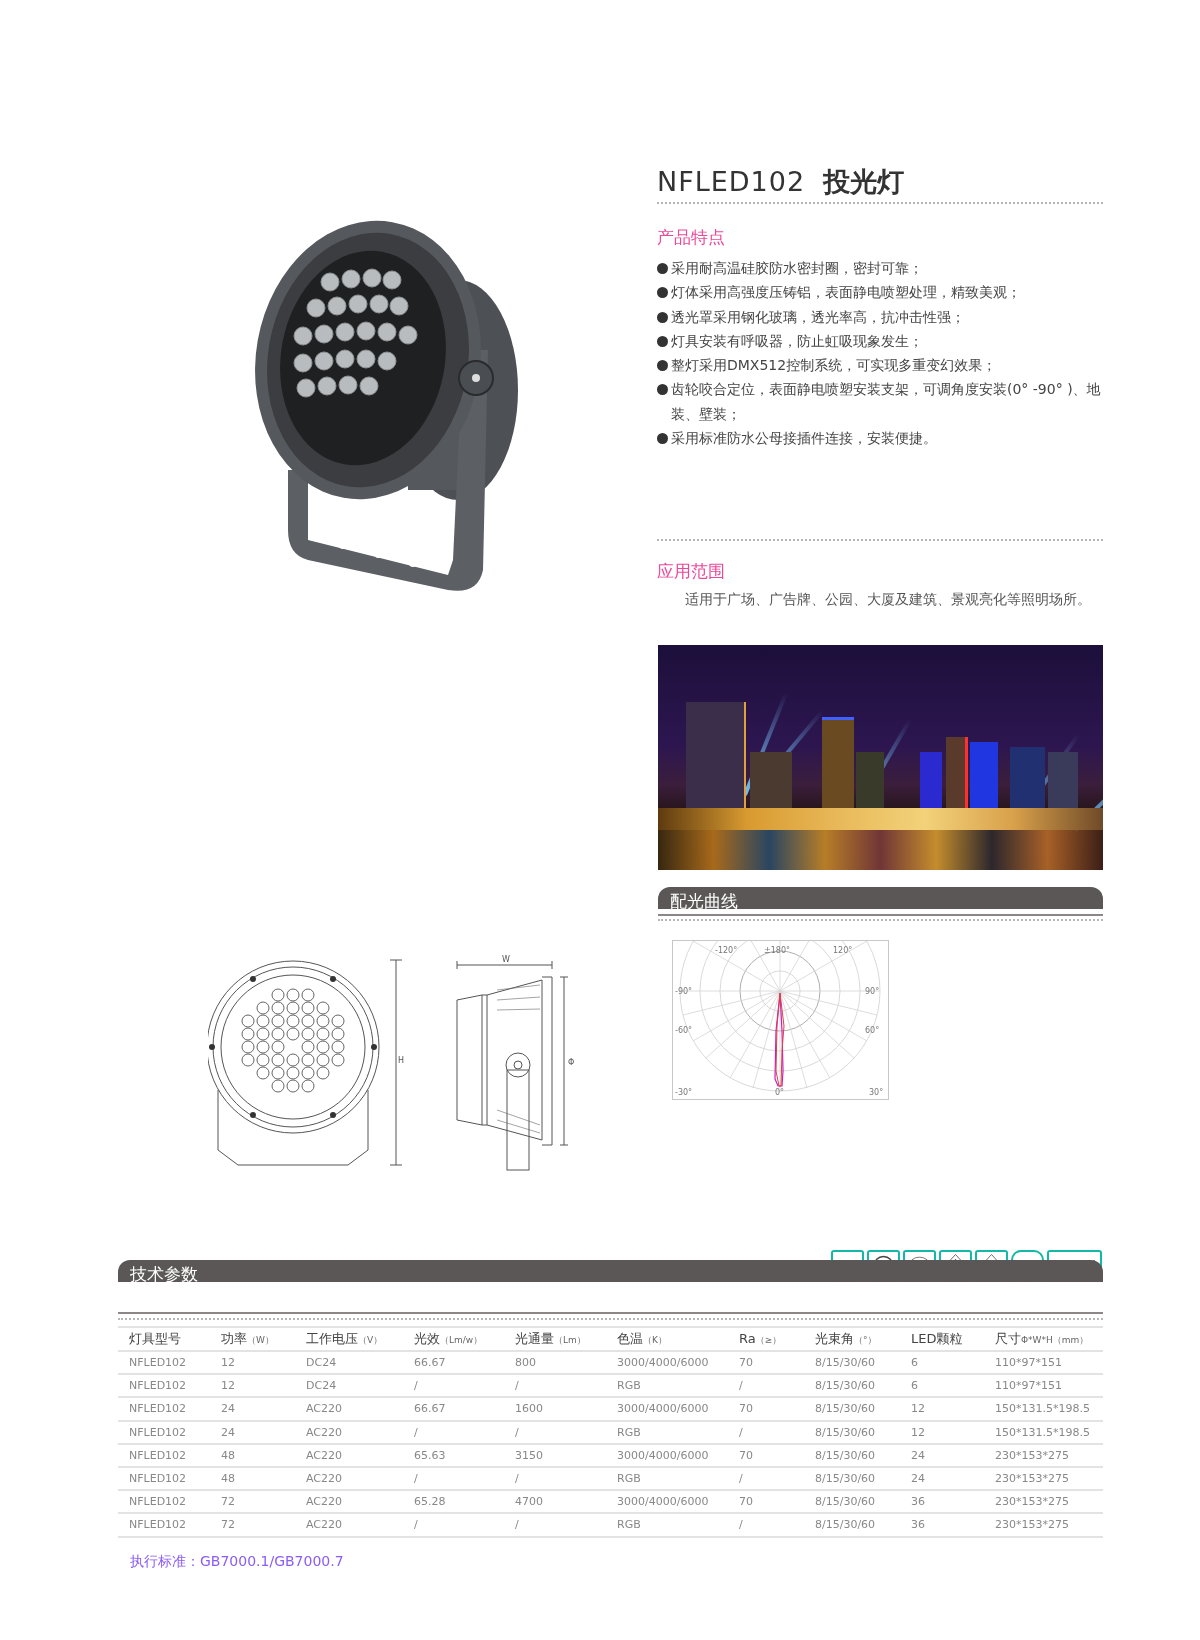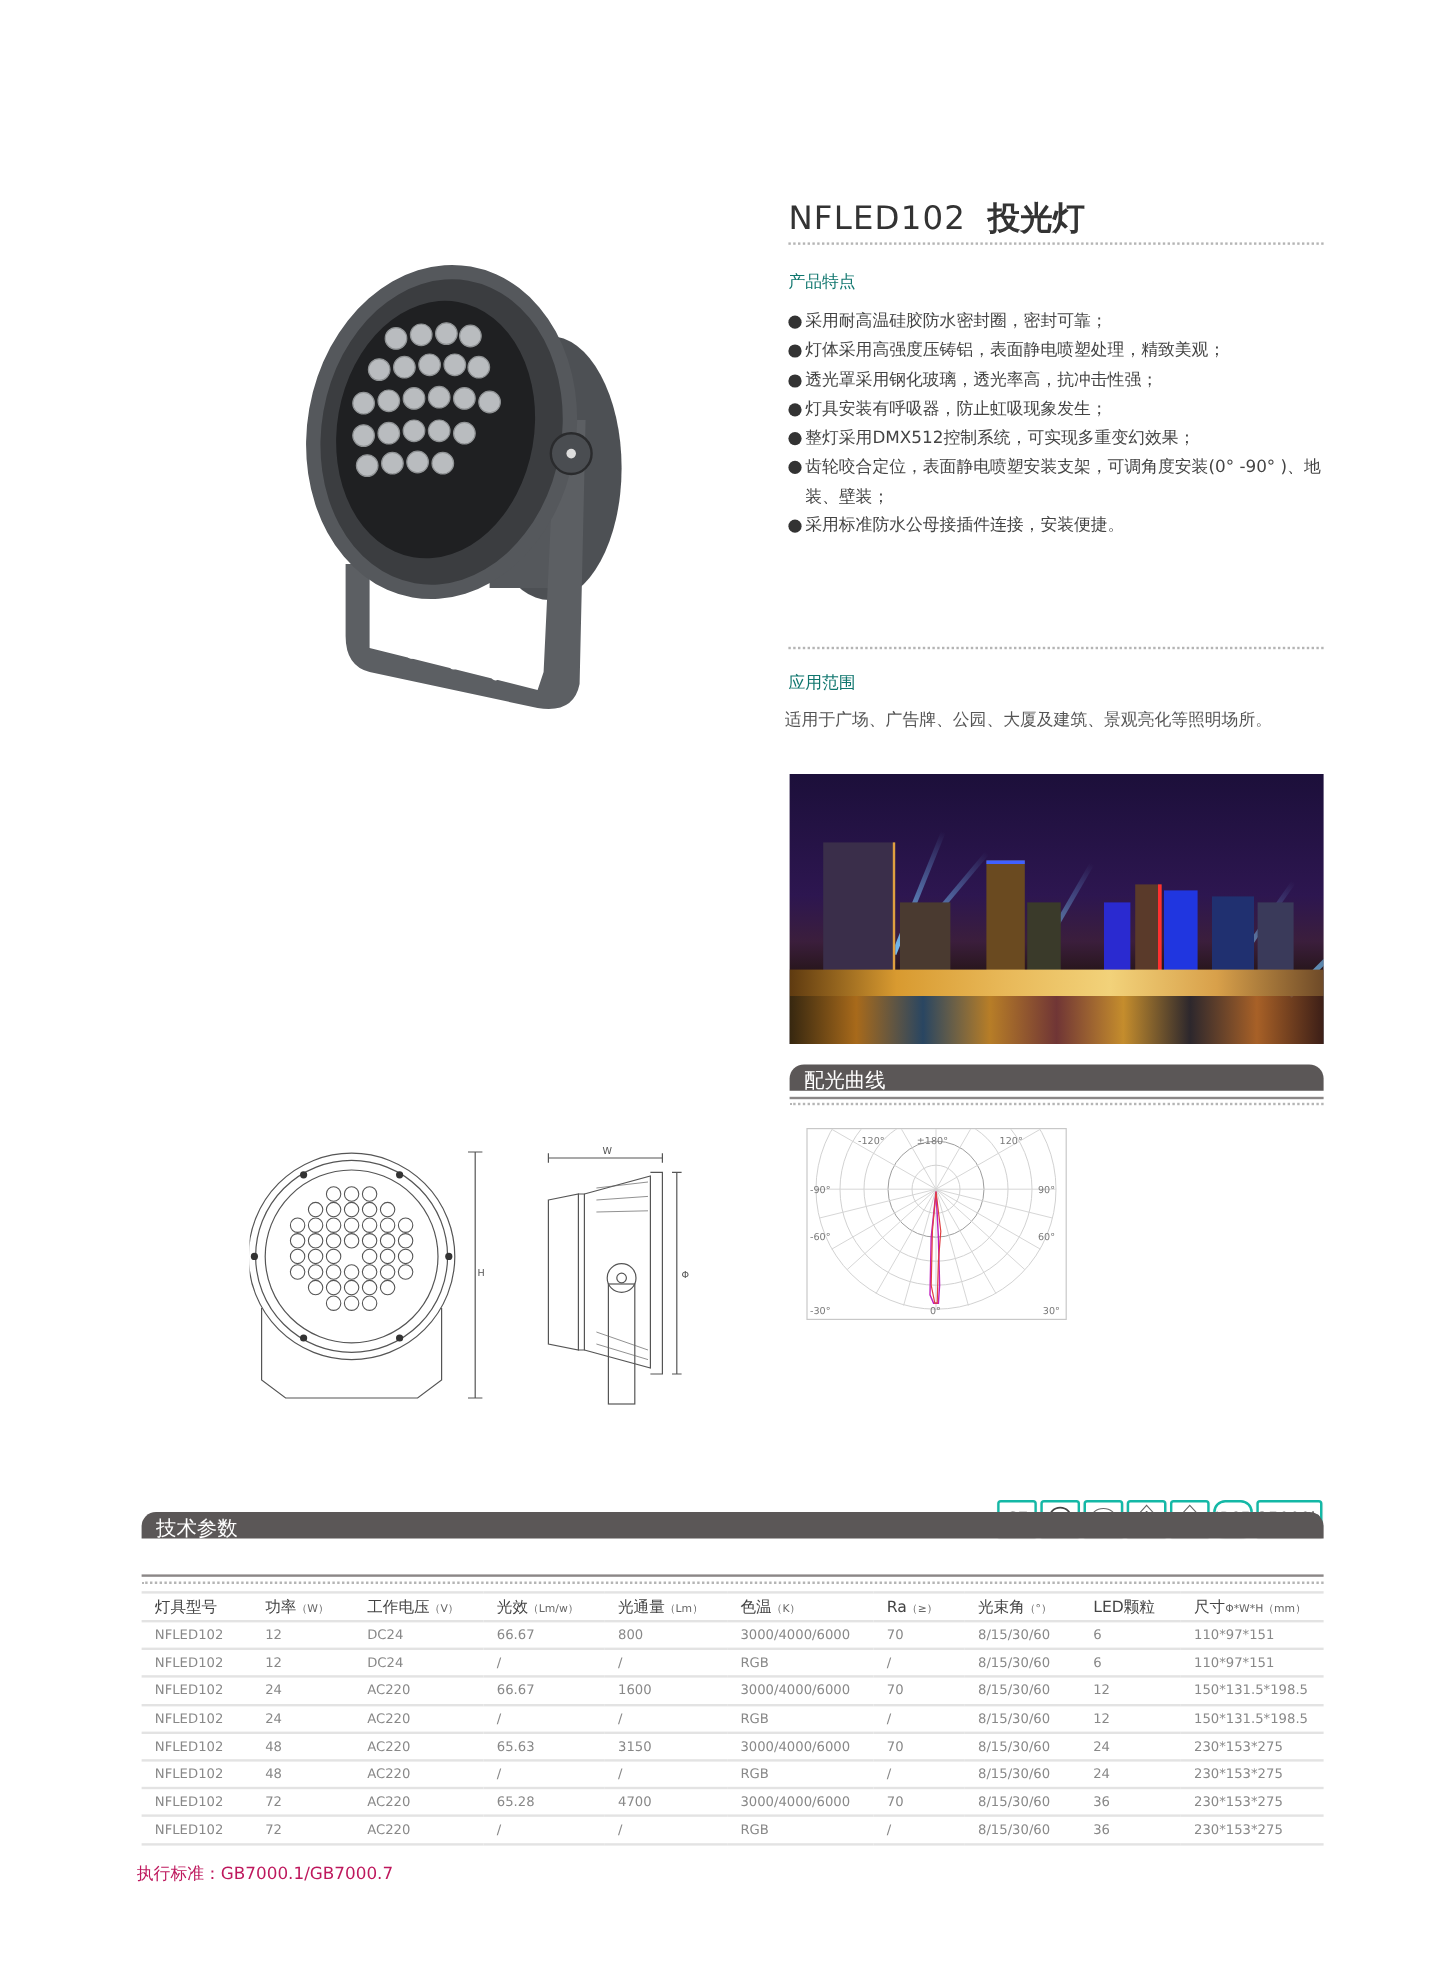--- a/index.html
+++ b/index.html
@@ -4,25 +4,25 @@
 <style>
   * { box-sizing: border-box; margin: 0; padding: 0; }
   html, body { width: 1200px; height: 1640px; background: #ffffff; overflow: hidden; }
   body { position: relative; font-family: "DejaVu Sans", "Liberation Sans", sans-serif; color: #333; }
   .abs { position: absolute; }
 
   
   .title { left: 657px; top: 164px; font-size: 27px; color: #333; letter-spacing: 1px; font-weight: normal; white-space: nowrap; }
   .title .cn { margin-left: 18px; font-weight: bold; letter-spacing: 0; }
   .dots { height: 0; border-top: 2px dotted #b5b5b5; }
-  .h2 { font-size: 14px; color: #0f766e; white-space: nowrap; }
+  .h2 { font-size: 17px; color: #ec4899; white-space: nowrap; }
   .features { left: 657px; top: 256px; width: 450px; font-size: 14px; line-height: 24.3px; color: #444; }
   .features li { list-style: none; position: relative; padding-left: 14px; }
   .features li::before { content: ""; position: absolute; left: 0; top: 7px; width: 11px; height: 11px; border-radius: 50%; background: #333; }
-  .app-text { left: 654px; top: 591px; font-size: 14px; color: #555; white-space: nowrap; }
+  .app-text { left: 685px; top: 591px; font-size: 14px; color: #555; white-space: nowrap; }
 
   
   .photo { left: 658px; top: 645px; width: 445px; height: 225px; overflow: hidden;
            background: linear-gradient(180deg, #1c0f3a 0%, #2d1650 45%, #3b1e3c 62%, #1f120e 78%, #120a0c 100%); }
   .photo .beam { position: absolute; width: 4px; height: 110px; background: linear-gradient(0deg, rgba(120,200,255,0.95), rgba(80,160,255,0)); transform-origin: bottom center; }
   .photo .bld { position: absolute; bottom: 58px; }
   .photo .water { position: absolute; left: 0; right: 0; bottom: 0; height: 40px;
                   background: linear-gradient(90deg, #3a2a10, #b8741c, #2b4c6b, #c98a2a, #7a3a3a, #d89b30, #2f2a30, #b86a2a, #402018); opacity: 0.9; }
   .photo .shore { position: absolute; left: 0; right: 0; bottom: 40px; height: 22px;
                   background: linear-gradient(90deg, #5e3a10, #d89a30, #e8b858, #f2d27a, #d8a04a, #6e4a28); }
@@ -40,21 +40,21 @@
 
   
   .badges { left: 831px; top: 1250px; display: flex; gap: 3px; }
   .badge { height: 31px; border: 2px solid #14b8a6; border-radius: 3px; display: flex; align-items: center; justify-content: center; font-size: 14px; color: #555; padding: 0 3px; background: #fff; box-shadow: 0 1px 1px rgba(0,0,0,0.12); }
 
   
   .spec-table { left: 118px; top: 1326px; width: 985px; border-collapse: collapse; font-size: 11px; color: #888; }
   .spec-table th { text-align: left; font-weight: normal; color: #444; font-size: 13px; height: 24px; border-top: 2px solid #e3e3e3; border-bottom: 2px solid #e3e3e3; padding-left: 11px; white-space: nowrap; }
   .spec-table th .unit { font-size: 9px; color: #666; }
   .spec-table td { height: 23.2px; border-bottom: 2px solid #e3e3e3; padding-left: 11px; white-space: nowrap; }
-  .standard { left: 114px; top: 1553px; font-size: 14px; color: #be185d; white-space: nowrap; }
+  .standard { left: 130px; top: 1553px; font-size: 14px; color: #8b5cf6; white-space: nowrap; }
 </style>
 </head>
 <body>
 
 <div class="abs" style="left:248px; top:200px; width:300px; height:395px;">
   <svg width="300" height="395" viewBox="0 0 300 395">
 
     <ellipse cx="210" cy="190" rx="60" ry="110" fill="#4d5054"></ellipse>
     <rect x="160" y="90" width="60" height="200" fill="#55585c"></rect>
 

